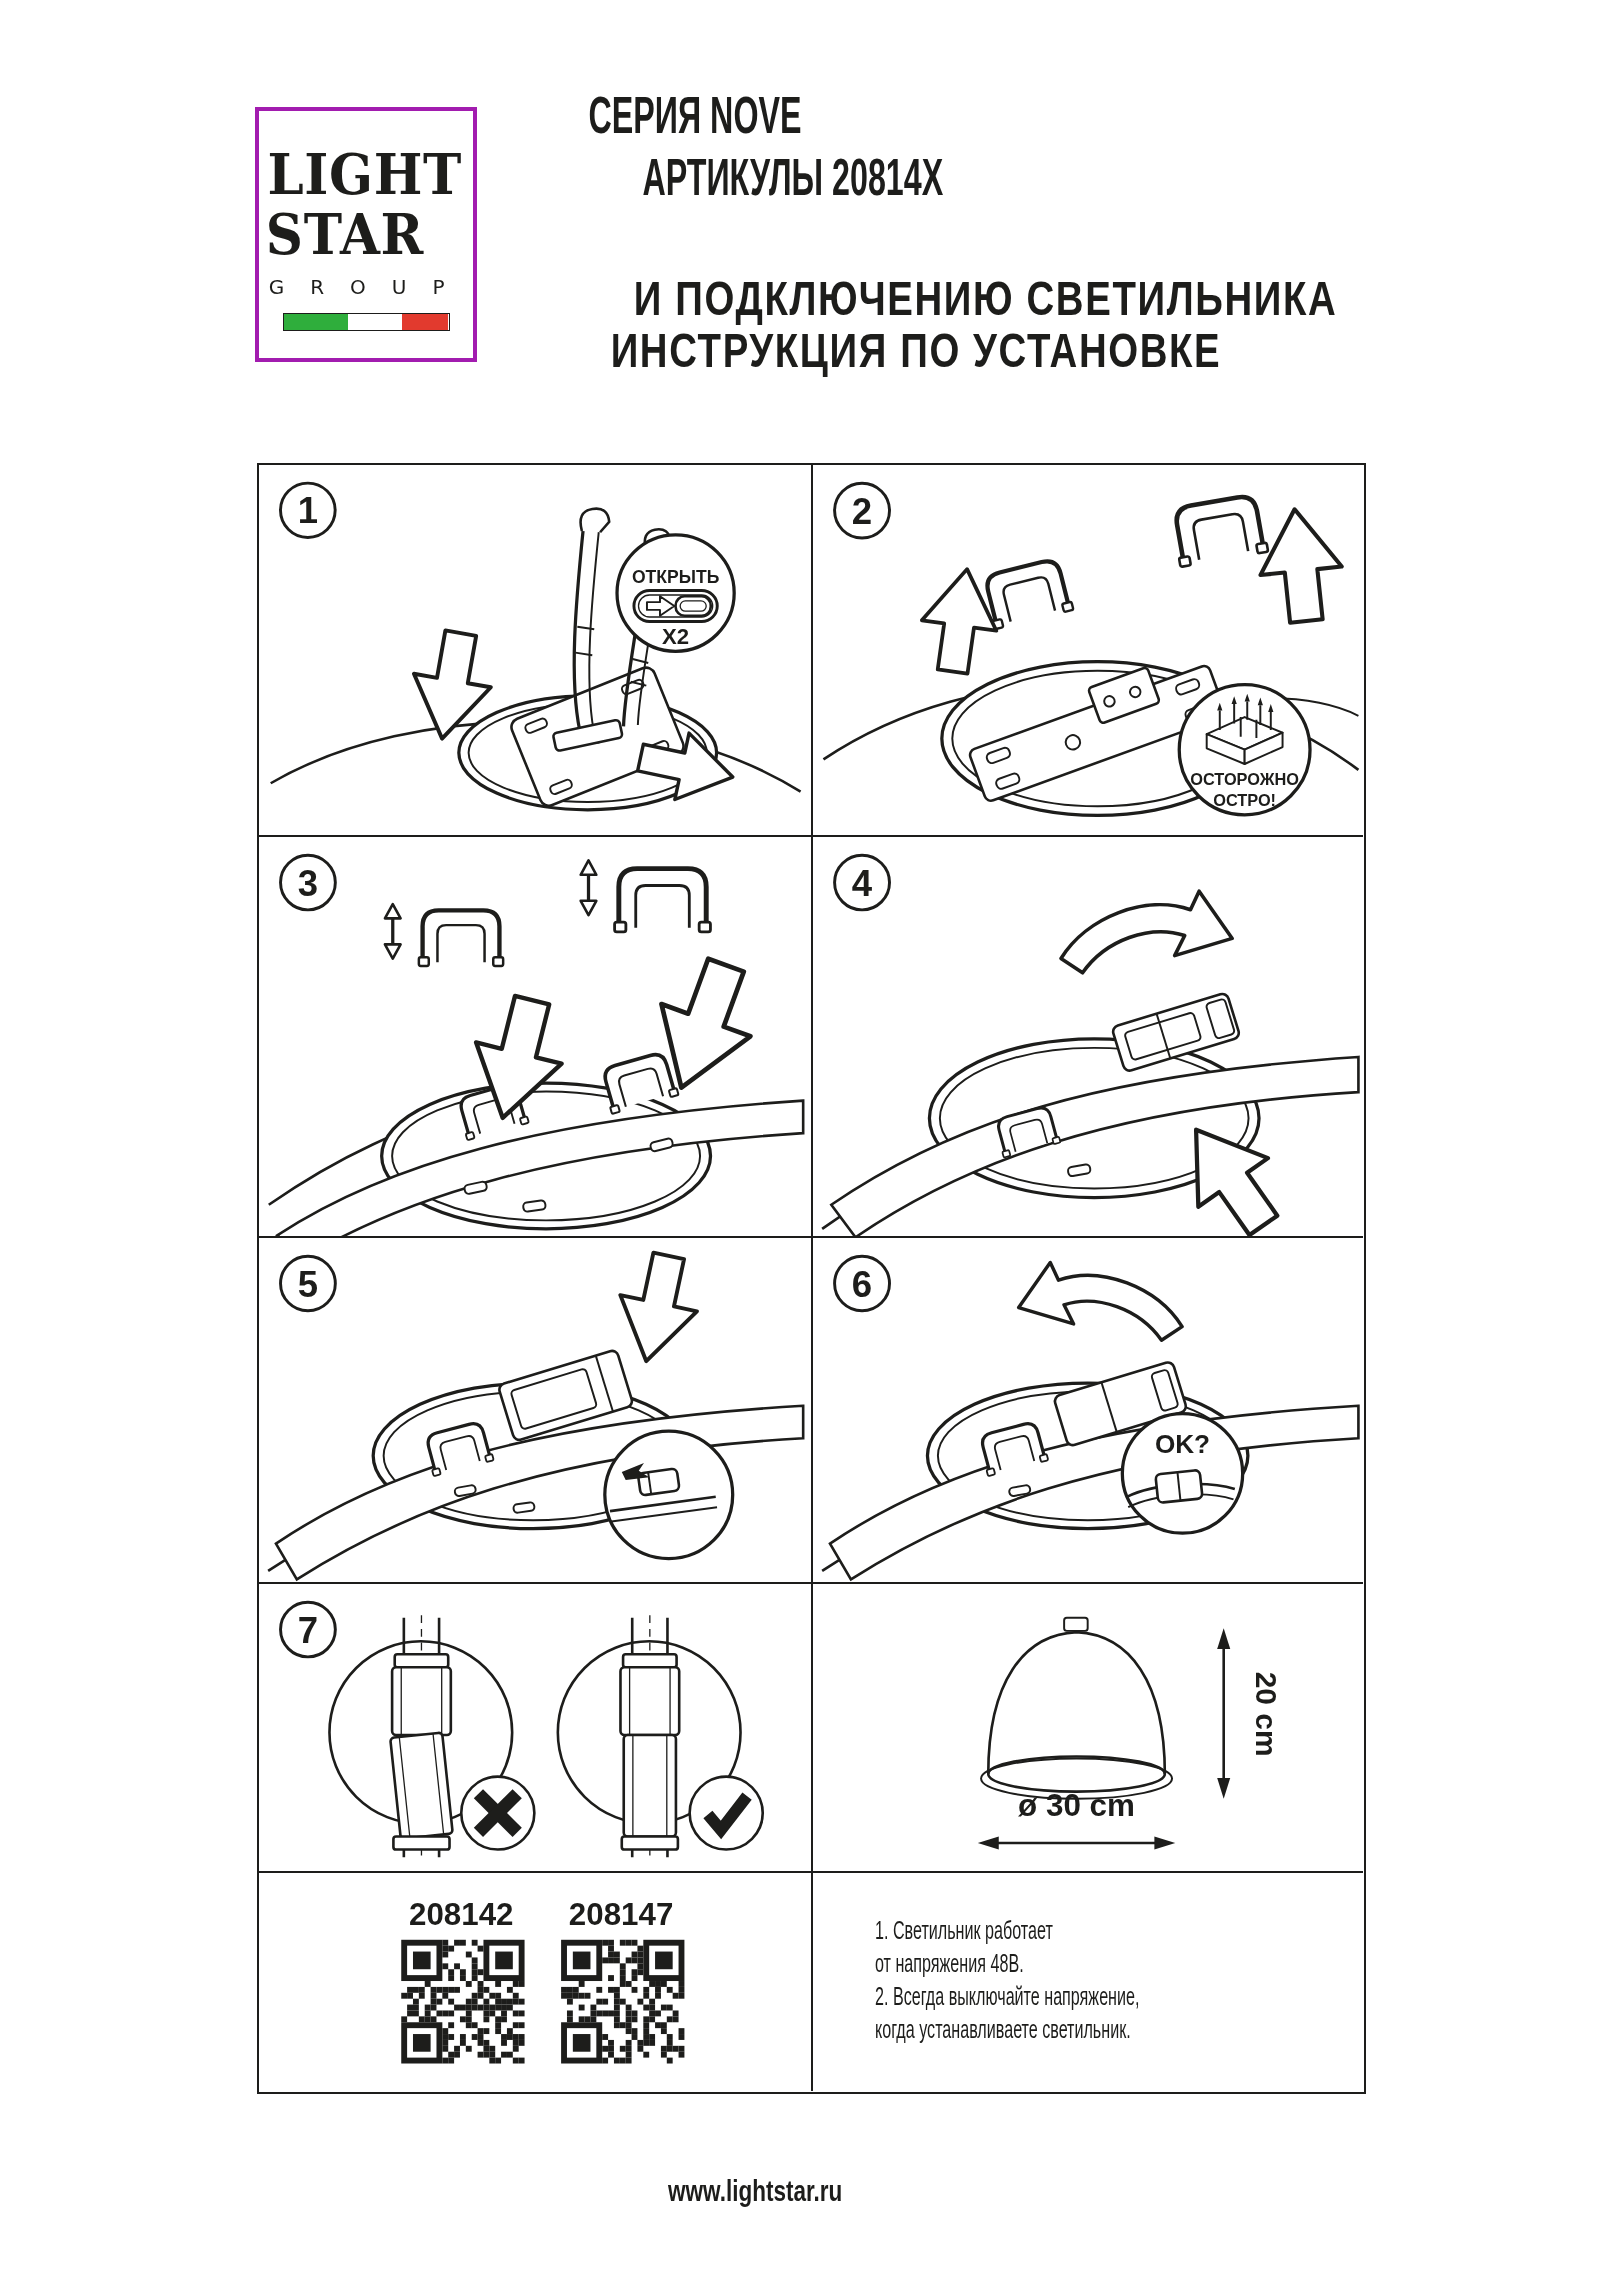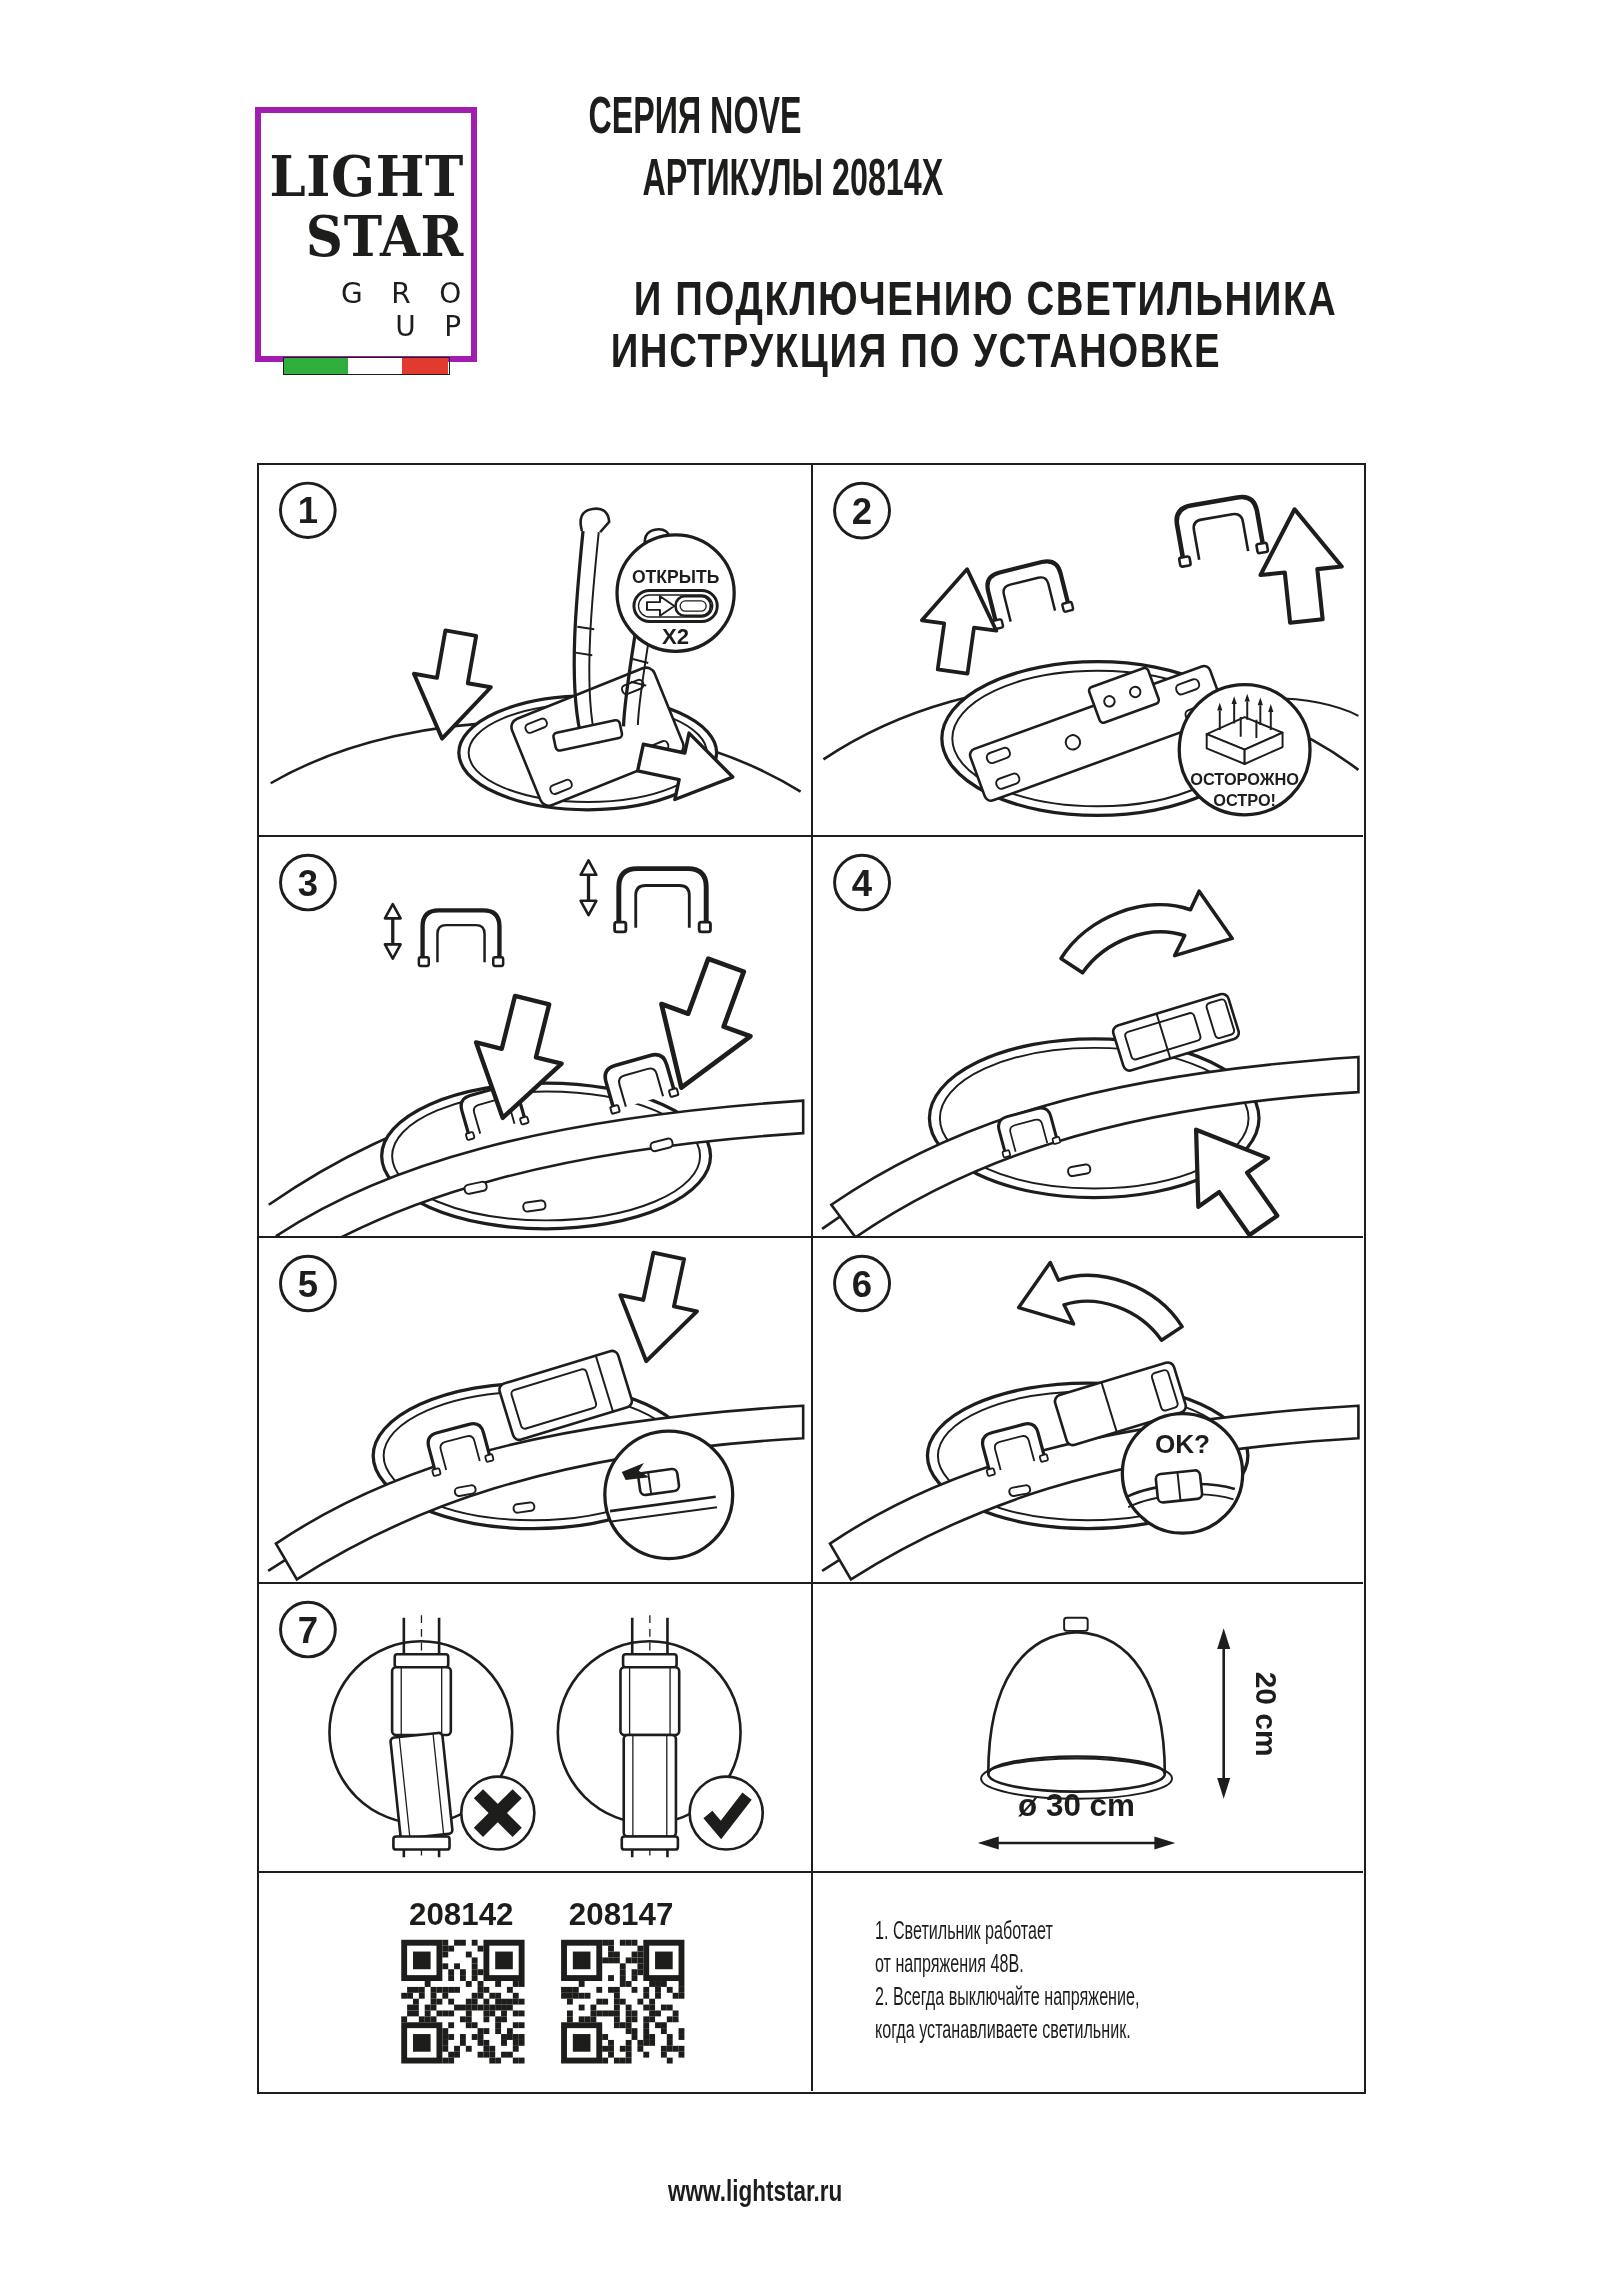--- a/index.html
+++ b/index.html
@@ -4,26 +4,26 @@
 <style>
   html,body{margin:0;padding:0;background:#e8e8e8;}
   #page{position:relative;width:1623px;height:2295px;background:#ffffff;color:#1d1d1b;
         font-family:"Liberation Sans",sans-serif;overflow:hidden;}
   .abs{position:absolute;}
   .cx{display:inline-block;transform-origin:0 50%;white-space:nowrap;}
   .cxr{display:inline-block;transform-origin:100% 50%;white-space:nowrap;}
   .cxc{display:inline-block;transform-origin:50% 50%;white-space:nowrap;}
 
   
-  #logoBox{left:255px;top:107px;width:222px;height:255px;border:6px solid #a21caf;
-           box-sizing:border-box;text-align:right;}
+  #logoBox{left:255px;top:107px;width:222px;height:255px;border:4px solid #a21caf;
+           box-sizing:border-box;text-align:left;}
   .logoBig{font-family:"DejaVu Serif","Liberation Serif",serif;font-weight:bold;
            font-size:56px;line-height:60px;letter-spacing:0.7px;}
-  .logoGroup{font-family:"DejaVu Sans","Liberation Sans",sans-serif;font-size:28px;
-             letter-spacing:9.8px;margin-top:10.5px;text-indent:9.8px;margin-left:24px;}
+  .logoGroup{font-family:"DejaVu Sans","Liberation Sans",sans-serif;font-size:20px;
+             letter-spacing:9.8px;margin-top:10.5px;text-indent:9.8px;}
   #flagBar{margin:14.4px auto 0 auto;width:165px;height:15.7px;border:1.3px solid #1d1d1b;
            display:flex;box-sizing:content-box;}
   #flagBar div{height:100%;}
 
   
   #hdr{left:458px;top:84px;width:692px;}
   .hline{font-weight:bold;font-size:52px;line-height:62px;}
   .iline{font-weight:bold;font-size:48px;line-height:52px;letter-spacing:2px;}
   #instr{margin-top:65px;}
 

